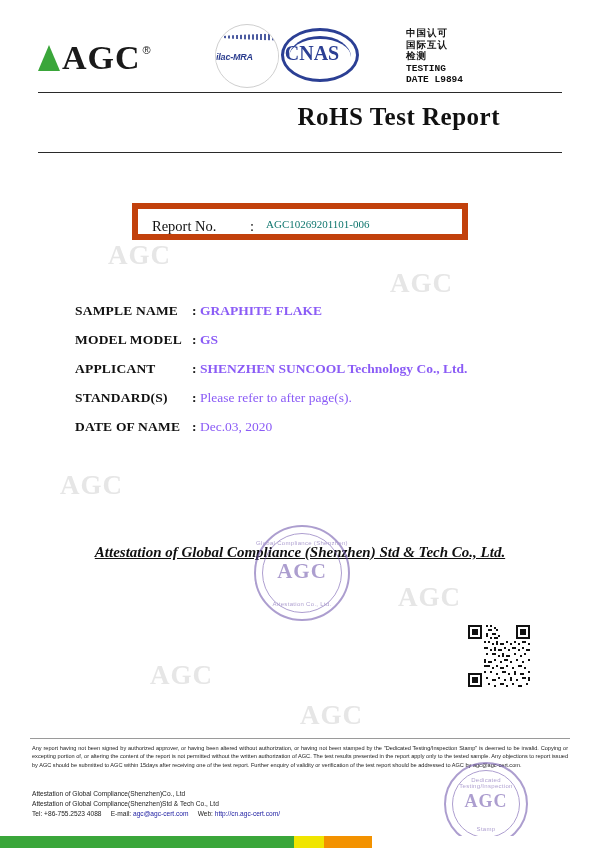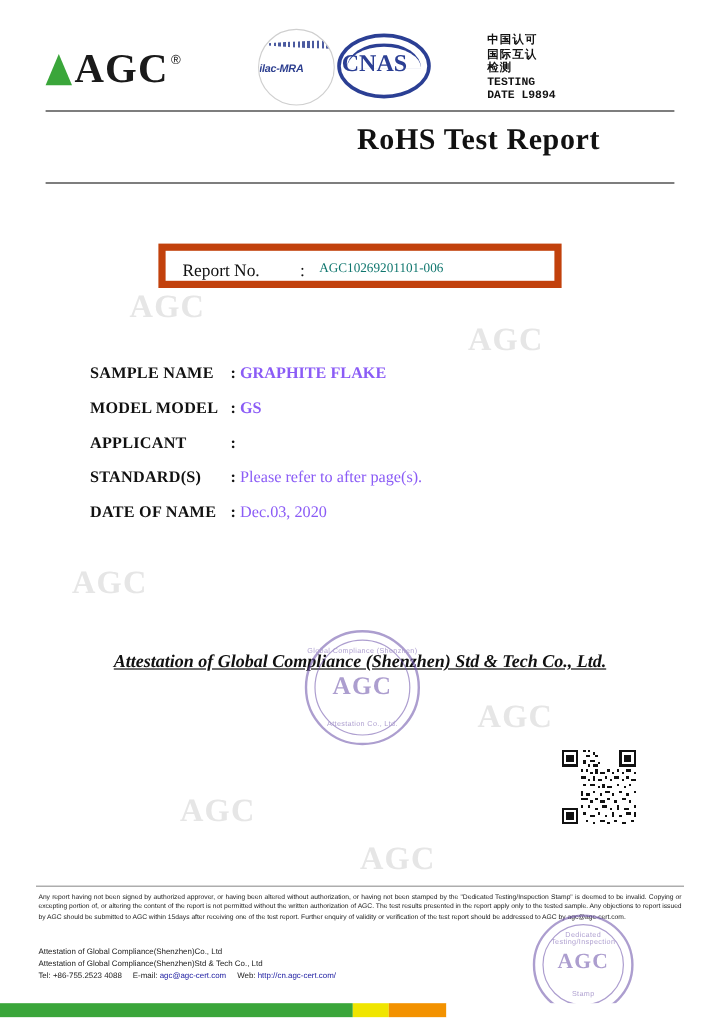--- a/index.html
+++ b/index.html
@@ -414,20 +414,21 @@
       <span class="fval">GRAPHITE  FLAKE</span>
     </div>
     <div class="field-row">
       <span class="fname">MODEL MODEL</span>
       <span class="fcolon">:</span>
       <span class="fval">GS</span>
     </div>
     <div class="field-row">
       <span class="fname">APPLICANT</span>
       <span class="fcolon">:</span>
+      <span class="fval">SHENZHEN  SUNCOOL  Technology Co., Ltd.</span>
     </div>
     <div class="field-row light">
       <span class="fname">STANDARD(S)</span>
       <span class="fcolon">:</span>
       <span class="fval">Please refer to after page(s).</span>
     </div>
     <div class="field-row light">
       <span class="fname">DATE OF NAME</span>
       <span class="fcolon">:</span>
       <span class="fval">Dec.03, 2020</span>

